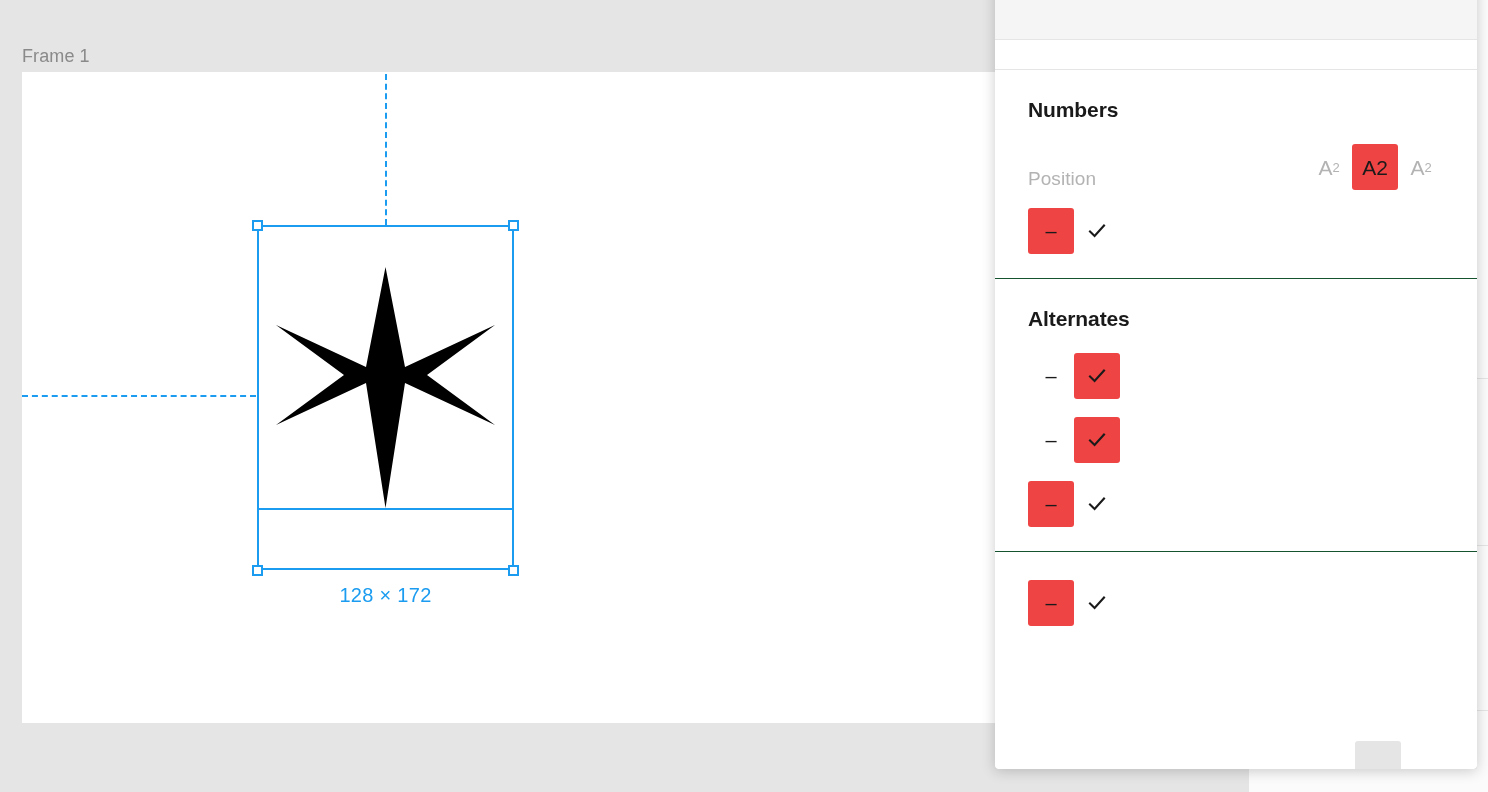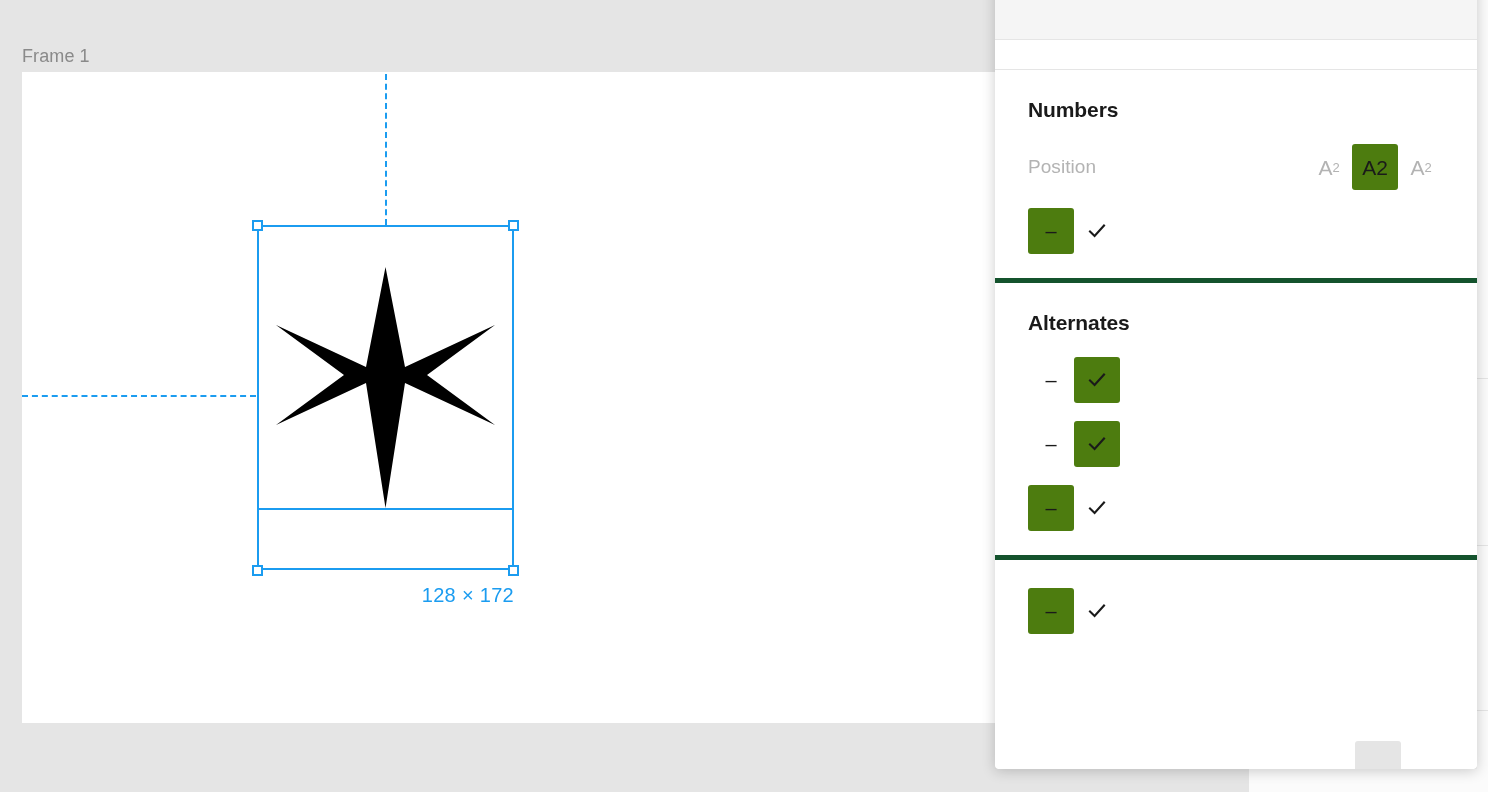--- a/index.html
+++ b/index.html
@@ -67,21 +67,21 @@
   }
   .handle.tl { left: 252px; top: 220px; }
   .handle.tr { left: 508px; top: 220px; }
   .handle.bl { left: 252px; top: 565px; }
   .handle.br { left: 508px; top: 565px; }
 
   .dim-label {
     position: absolute;
     left: 257px; top: 584px;
     width: 257px;
-    text-align: right;
+    text-align: center;
     color: #1b9cf0;
     font-size: 20px;
     letter-spacing: 0.3px;
     white-space: nowrap;
   }
 
   .star-wrap {
     position: absolute;
     left: 259px; top: 227px;
     width: 253px; height: 281px;
@@ -114,34 +114,34 @@
     border-bottom: 1px solid #e5e5e5;
   }
   .pop-subheader {
     height: 30px;
     background: #ffffff;
     border-bottom: 1px solid #e5e5e5;
   }
 
   .section {
     padding: 28px 33px 24px 33px;
-    border-bottom: 5px solid #14532d;
+    border-bottom: 1px solid #14532d;
   }
   .section:last-child { border-bottom: none; }
   .section-title {
     font-size: 21px;
     font-weight: bold;
     color: #1a1a1a;
     letter-spacing: -0.1px;
     margin-bottom: 22px;
   }
 
   .row {
     display: flex;
-    align-items: center;
+    align-items: flex-end;
     height: 46px;
     margin-bottom: 18px;
   }
   .row:last-child { margin-bottom: 0; }
   .row-label {
     flex: 1;
     font-size: 19px;
     color: #1a1a1a;
     letter-spacing: 0.05px;
     white-space: nowrap;
@@ -152,21 +152,21 @@
 
   .opt {
     width: 46px; height: 46px;
     display: flex; align-items: center; justify-content: center;
     border-radius: 3px;
     font-size: 21px;
     color: #1a1a1a;
     line-height: 1;
   }
   .opt.dim { color: #b3b3b3; }
-  .opt.sel { background: #4d7c0f; }
+  .opt.sel { background: #ef4444; }
   .opt.dash { font-size: 20px; }
 
   .opt sub, .opt sup { font-size: 13px; }
 
   .chk {
     width: 22px; height: 22px;
     display: block;
   }
   .chk path { stroke: #1a1a1a; stroke-width: 2.1; fill: none; stroke-linecap: square; }
 

